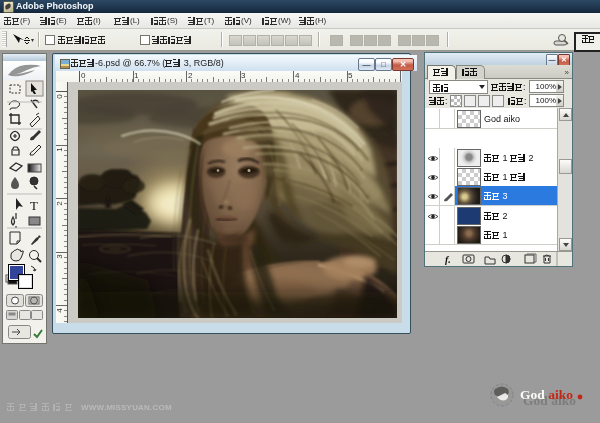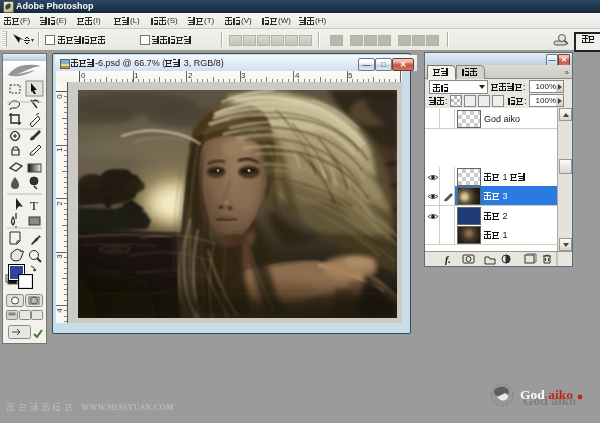--- a/index.html
+++ b/index.html
@@ -108,21 +108,21 @@
 #scrollv{position:absolute;left:132px;top:0;width:13px;height:143px;background:#e4e2dc;border-left:1px solid #a8a8a0;}
 .sbtn{position:absolute;left:1px;width:11px;height:11px;background:linear-gradient(#fcfcfa,#d8d6d0);border:1px solid #9a9a92;}
 .tri{position:absolute;left:50%;top:50%;width:0;height:0;border:3px solid transparent;}
 .tri.up{border-bottom:4px solid #444;transform:translate(-50%,-70%);}
 .tri.dn{border-top:4px solid #444;transform:translate(-50%,-30%);}
 .tri.rt{border-left:4px solid #444;transform:translate(-30%,-50%);}
 #sthumb{position:absolute;left:1px;top:51px;width:11px;height:13px;background:linear-gradient(#fcfcfa,#d8d6d0);border:1px solid #9a9a92;}
 #botbar{position:absolute;left:0;top:198px;width:147px;height:14px;background:#e7e6df;border-top:1px solid #979790;}
 #botbar svg{position:absolute;left:0;top:0;}
 
-#wm{left:7px;top:403px;color:#b2b2b0;font-size:0;font-family:Liberation Serif, serif;}
+#wm{left:7px;top:403px;color:#b2b2b0;font-size:0;}
 #wm .cj{width:9px;height:10px;margin-right:2.5px;}
 #wm .url{display:inline-block;color:#bababa;font-size:8px;font-weight:bold;letter-spacing:0.2px;vertical-align:2px;margin-left:5px;}
 #logo{left:485px;top:376px;width:115px;height:44px;}
 </style></head>
 <body>
 <div class="abs" id="titlebar">
     <div id="psicon"></div>
     <div class="txt">Adobe Photoshop</div>
   </div>
 <div class="abs" id="menubar">
@@ -553,20 +553,32 @@
       </div>
   </div>
   <div id="listarea">
       <div class="lrow" style="top: 1px;">
         <div class="c1"></div>
         <div class="c2"></div>
         <div class="rest"></div>
         <div class="thumb" style="background:conic-gradient(#cdcdcd 0 25%,#fff 0 50%,#cdcdcd 0 75%,#fff 0) 0 0/8px 8px;"></div>
         <div class="lname">God aiko</div>
       </div>
+      <div class="lrow" style="top: 39.7px;">
+        <div class="c1">
+          <span class="eyeg"><svg width="12" height="9">
+              <path d="M1,4.5 Q6,0.5 11,4.5 Q6,8.5 1,4.5 Z" fill="#fff" stroke="#222" stroke-width="0.8"></path>
+              <circle cx="6" cy="4.5" r="1.8" fill="#222"></circle>
+            </svg></span>
+        </div>
+        <div class="c2"></div>
+        <div class="rest"></div>
+        <div class="thumb" style="background:radial-gradient(circle at 50% 45%,#888 0 3px,#ccc 5px,#eee 8px);"></div>
+        <div class="lname"><span class="cj "></span><span class="cj b"></span> 1 <span class="cj b"></span><span class="cj c"></span> 2 </div>
+      </div>
       <div class="lrow" style="top: 59.05px;">
         <div class="c1">
           <span class="eyeg"><svg width="12" height="9">
               <path d="M1,4.5 Q6,0.5 11,4.5 Q6,8.5 1,4.5 Z" fill="#fff" stroke="#222" stroke-width="0.8"></path>
               <circle cx="6" cy="4.5" r="1.8" fill="#222"></circle>
             </svg></span>
         </div>
         <div class="c2"></div>
         <div class="rest"></div>
         <div class="thumb" style="background:conic-gradient(#cdcdcd 0 25%,#fff 0 50%,#cdcdcd 0 75%,#fff 0) 0 0/8px 8px;"></div>

